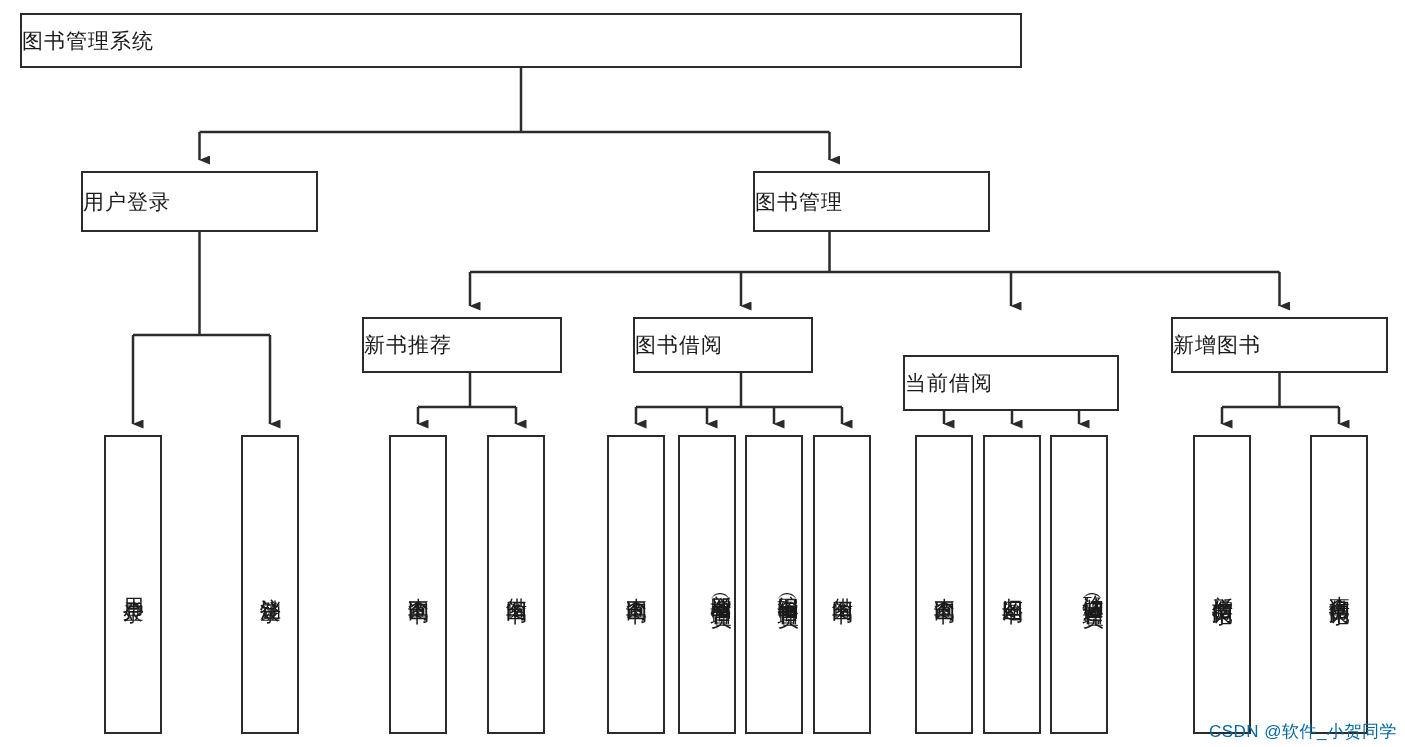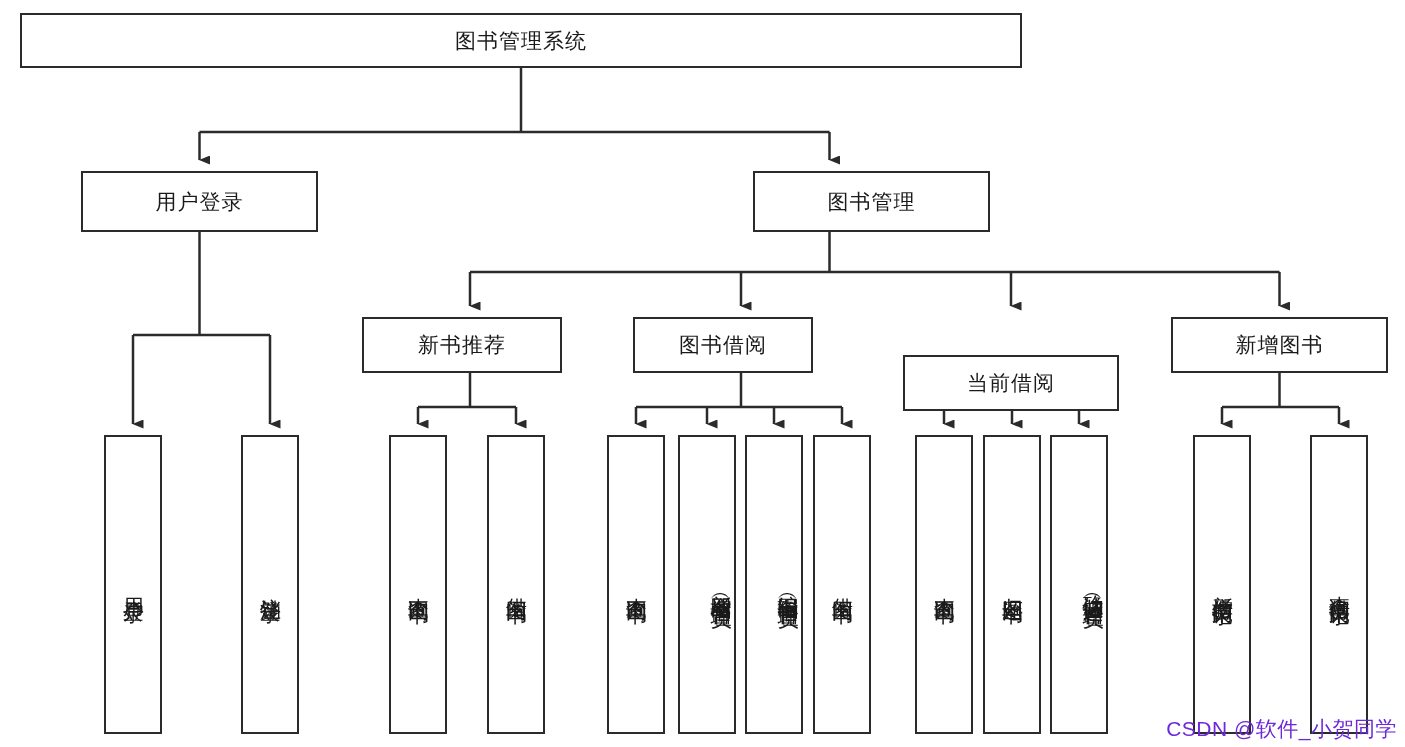--- a/index.html
+++ b/index.html
@@ -25,21 +25,20 @@
     height: 747px;
     pointer-events: none;
   }
   .node {
     position: absolute;
     box-sizing: border-box;
     border: 2.5px solid #2b2b2b;
     background: #ffffff;
     display: flex;
     align-items: center;
-    justify-content: center;
     color: #1a1a1a;
   }
   .node.horiz {
     font-size: 21px;
     letter-spacing: 1px;
     line-height: 1.2;
   }
   .node.vert {
     writing-mode: vertical-rl;
     text-orientation: upright;
@@ -62,22 +61,22 @@
   }
   .node.vert.midalign {
     align-items: center;
     padding-top: 0;
     padding-bottom: 0;
   }
   #watermark {
     position: absolute;
     right: 8px;
     bottom: 4px;
-    font-size: 21px;
-    color: #6d28d9;
+    font-size: 17px;
+    color: #0369a1;
     letter-spacing: 0.5px;
     white-space: nowrap;
   }
 </style>
 </head>
 <body>
 
 <div id="canvas">
 
   <svg id="edges" viewBox="0 0 1405 747" xmlns="http://www.w3.org/2000/svg">

